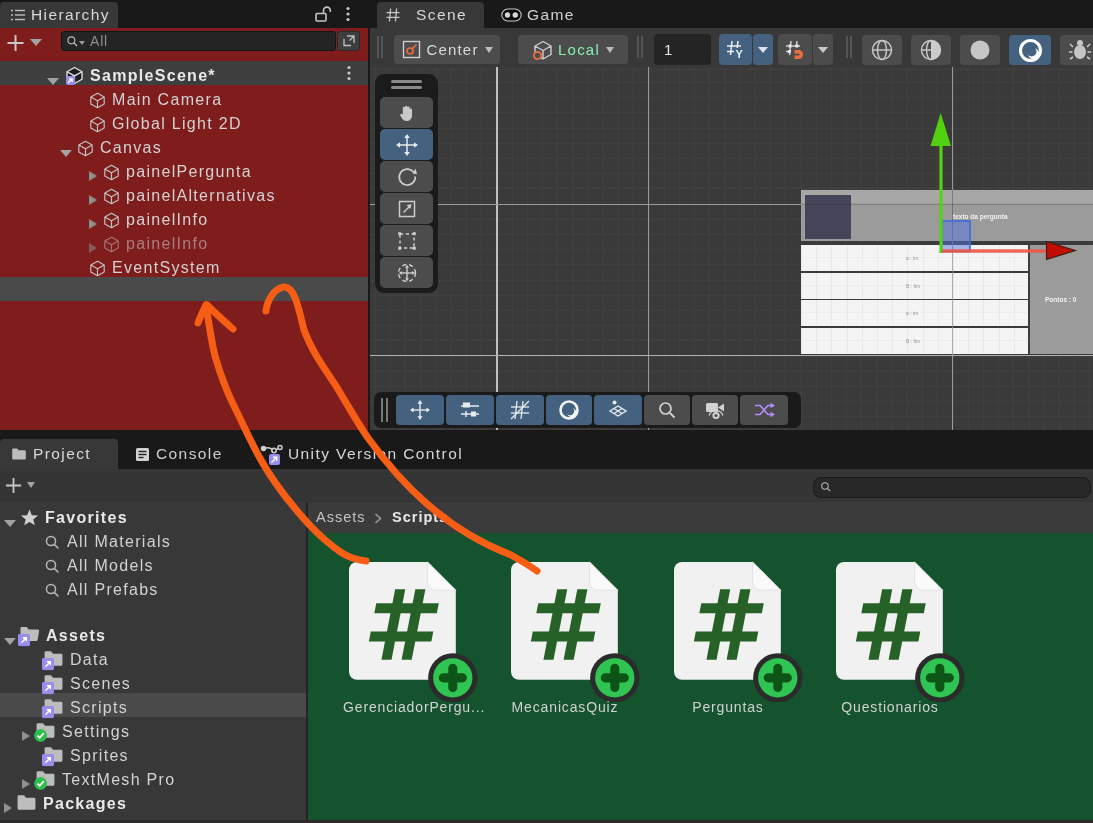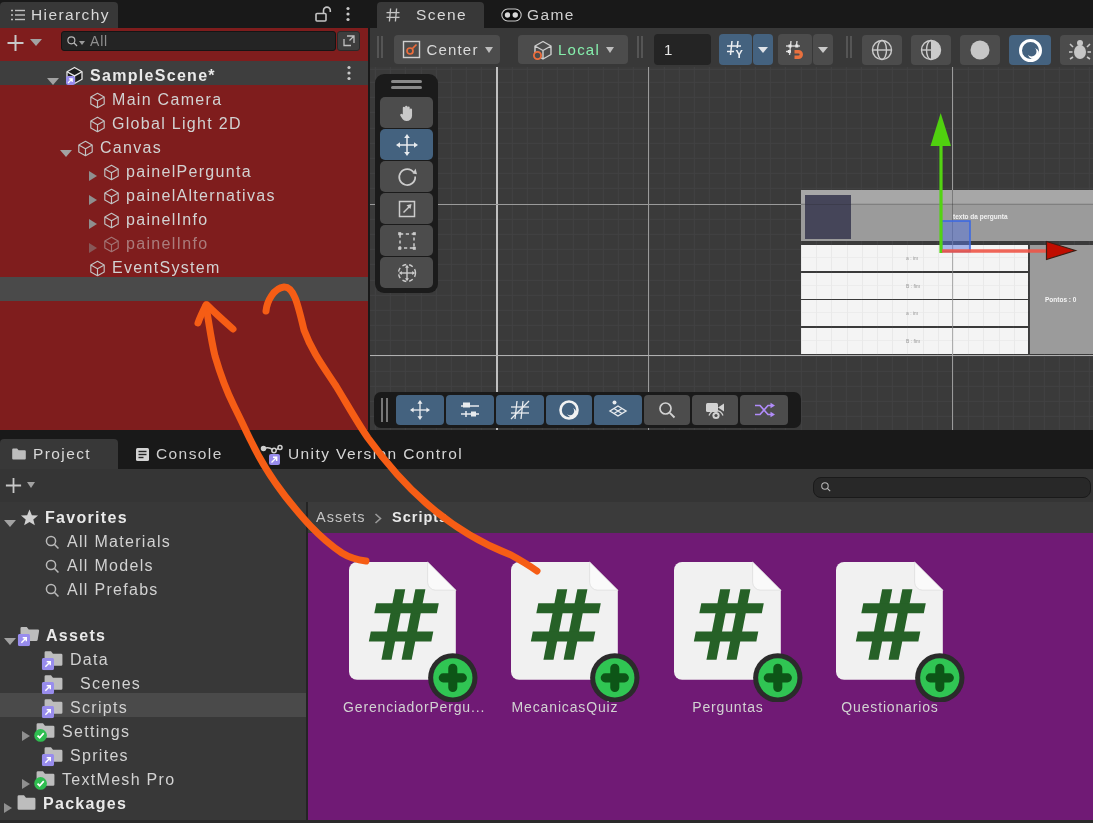--- a/index.html
+++ b/index.html
@@ -471,21 +471,21 @@
           </g>
           <g fill="#b18cfa">
             <polygon points="22,6.5 17.5,3.7 17.5,9.3"></polygon>
             <polygon points="22,15.5 17.5,12.7 17.5,18.3"></polygon>
           </g>
         </svg>
       </div>
   </div>
 </div>
 
-<div class="abs" id="proj" style="left:0;top:430px;width:1093px;height:393px;background:#701a75">
+<div class="abs" id="proj" style="left:0;top:430px;width:1093px;height:393px;background:#14532d">
   <div class="abs" style="left:0;top:0;width:1093px;height:39px;background:#191919"></div>
   <div class="tab" style="left:0;top:9px;width:118px;height:30px;background:#383838;border-radius:4px 4px 0 0">
     <svg class="i" style="margin-left:11px" width="16" height="16" viewBox="0 0 16 16">
         <use href="#folder"></use>
       </svg>
     <span style="margin-left:6px">Project</span>
     </div>
   <div class="tab" style="left:128px;top:9px;width:115px;height:30px">
     <svg class="i" style="margin-left:7px" width="15" height="15" viewBox="0 0 15 15">
         <rect x="1" y="1" width="13" height="13" rx="1.5" fill="#d2d2d2"></rect>
@@ -568,21 +568,21 @@
       </svg>
       <span style="margin-left:6px">Data</span>
     </div>
   <div class="row" style="left:43px;top:239px">
       <svg class="i" style="overflow:visible" width="21" height="21" viewBox="0 0 17 17">
         <use href="#folder"></use>
         <svg x="-1" y="8" width="10" height="10" viewBox="0 0 11 11">
           <use href="#badgeP"></use>
         </svg>
       </svg>
-      <span style="margin-left:16px">Scenes</span>
+      <span style="margin-left:6px">Scenes</span>
     </div>
   <div class="row" style="left:43px;top:263px">
       <svg class="i" style="overflow:visible" width="21" height="21" viewBox="0 0 17 17">
         <use href="#folder"></use>
         <svg x="-1" y="8" width="10" height="10" viewBox="0 0 11 11">
           <use href="#badgeP"></use>
         </svg>
       </svg>
       <span style="margin-left:6px">Scripts</span>
     </div>

